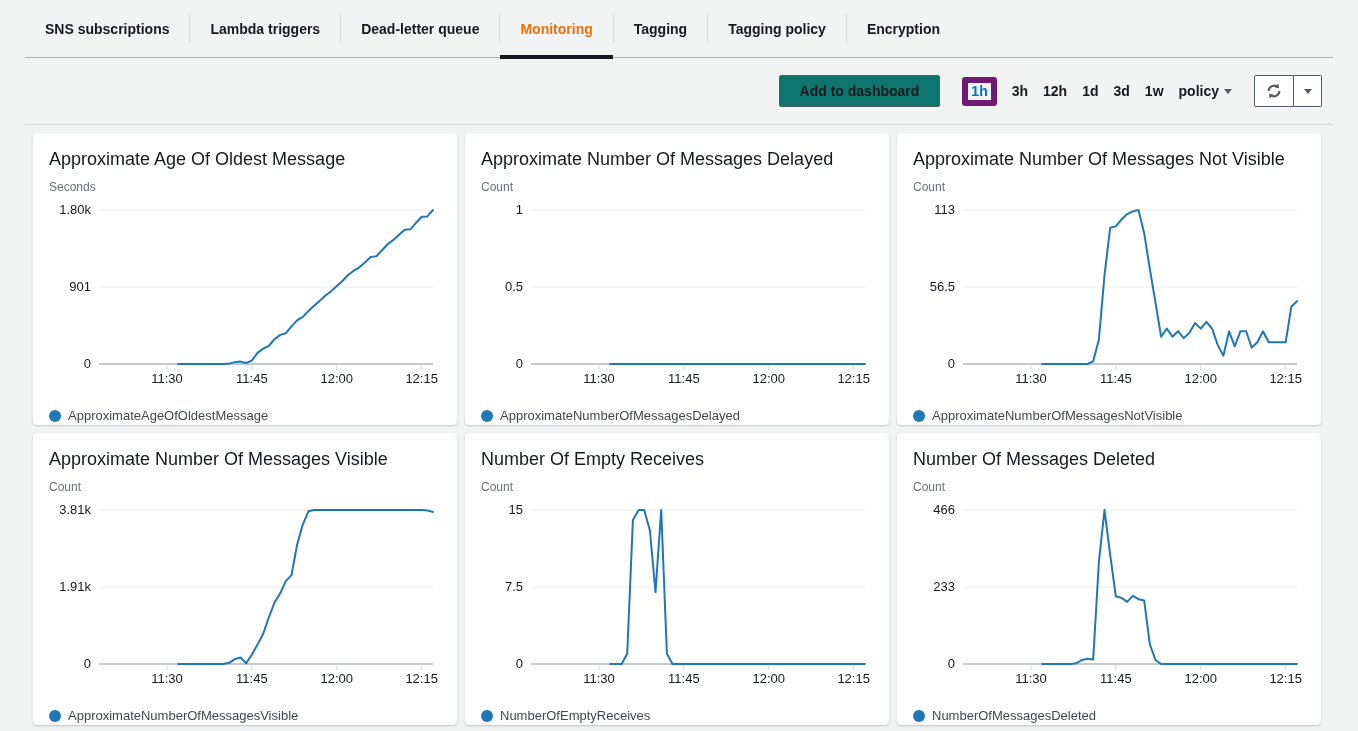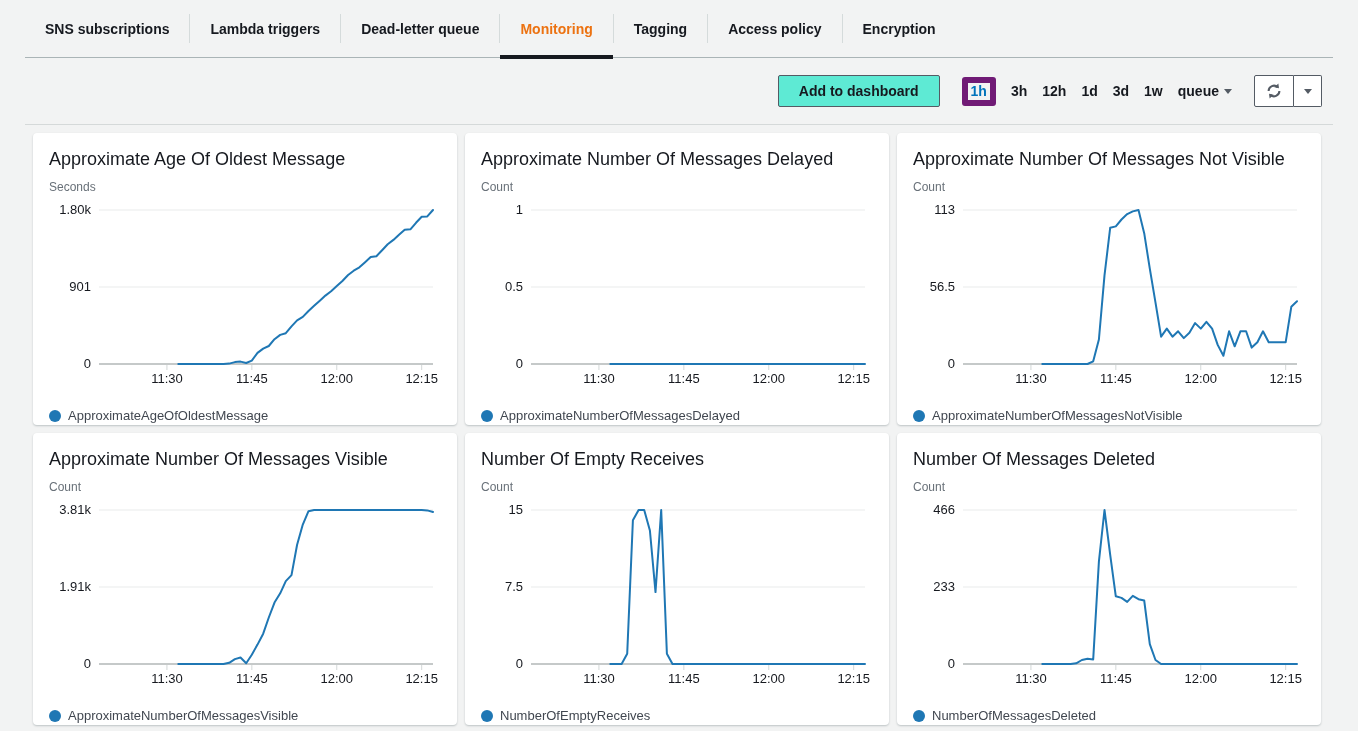--- a/index.html
+++ b/index.html
@@ -23,21 +23,21 @@
     content:""; position:absolute; left:0; right:0; bottom:-2px;
     height:4px; background:#16191f;
   }
   .tab-sep { width:1px; background:#d5dbdb; margin:14px 0; }
   
   .toolbar {
     display:flex; align-items:center; justify-content:flex-end;
     gap:22px; padding:0 36px 0 0; height:66px;
   }
   .btn-primary-outline {
-    height:32px; padding:0 20px; background:#5eead4;
+    height:32px; padding:0 20px; background:#0f766e;
     border:1px solid #545b64; border-radius:2px;
     font-family:"Liberation Sans", sans-serif;
     font-size:14px; font-weight:700; color:#16191f; cursor:pointer;
   }
   .ranges { display:flex; align-items:center; gap:15px; font-size:14px; font-weight:700; }
   .range { color:#16191f; cursor:pointer; }
   .range.selected {
     color:#0073bb; border:6px solid #701a75; border-radius:3px;
     padding:0px 3px; line-height:17px;
   }
@@ -79,37 +79,37 @@
     <div class="tab">SNS subscriptions</div>
     <span class="tab-sep"></span>
     <div class="tab">Lambda triggers</div>
     <span class="tab-sep"></span>
     <div class="tab">Dead-letter queue</div>
     <span class="tab-sep"></span>
     <div class="tab active">Monitoring</div>
     <span class="tab-sep"></span>
     <div class="tab">Tagging</div>
     <span class="tab-sep"></span>
-    <div class="tab">Access policy</div>
+    <div class="tab">Tagging policy</div>
     <span class="tab-sep"></span>
     <div class="tab">Encryption</div>
   </nav>
 </div>
 
 <div class="toolbar">
   <button class="btn-primary-outline">Add to dashboard</button>
   <div class="ranges">
     <span class="range selected">1h</span>
     <span class="range">3h</span>
     <span class="range">12h</span>
     <span class="range">1d</span>
     <span class="range">3d</span>
     <span class="range">1w</span>
     <span class="range custom">
-      <span>queue</span>
+      <span>policy</span>
       <i class="caret"></i>
     </span>
   </div>
   <div class="split">
     <button class="seg seg-main">
       <svg width="18" height="18" viewBox="0 0 16 16">
         <path d="M3.2 8a4.8 4.8 0 0 1 8.1-3.4" fill="none" stroke="#545b64" stroke-width="1.8"></path>
         <polygon points="11.9,1.4 12.4,5.6 8.3,4.7" fill="#545b64"></polygon>
         <path d="M12.8 8a4.8 4.8 0 0 1-8.1 3.4" fill="none" stroke="#545b64" stroke-width="1.8"></path>
         <polygon points="4.1,14.6 3.6,10.4 7.7,11.3" fill="#545b64"></polygon>

